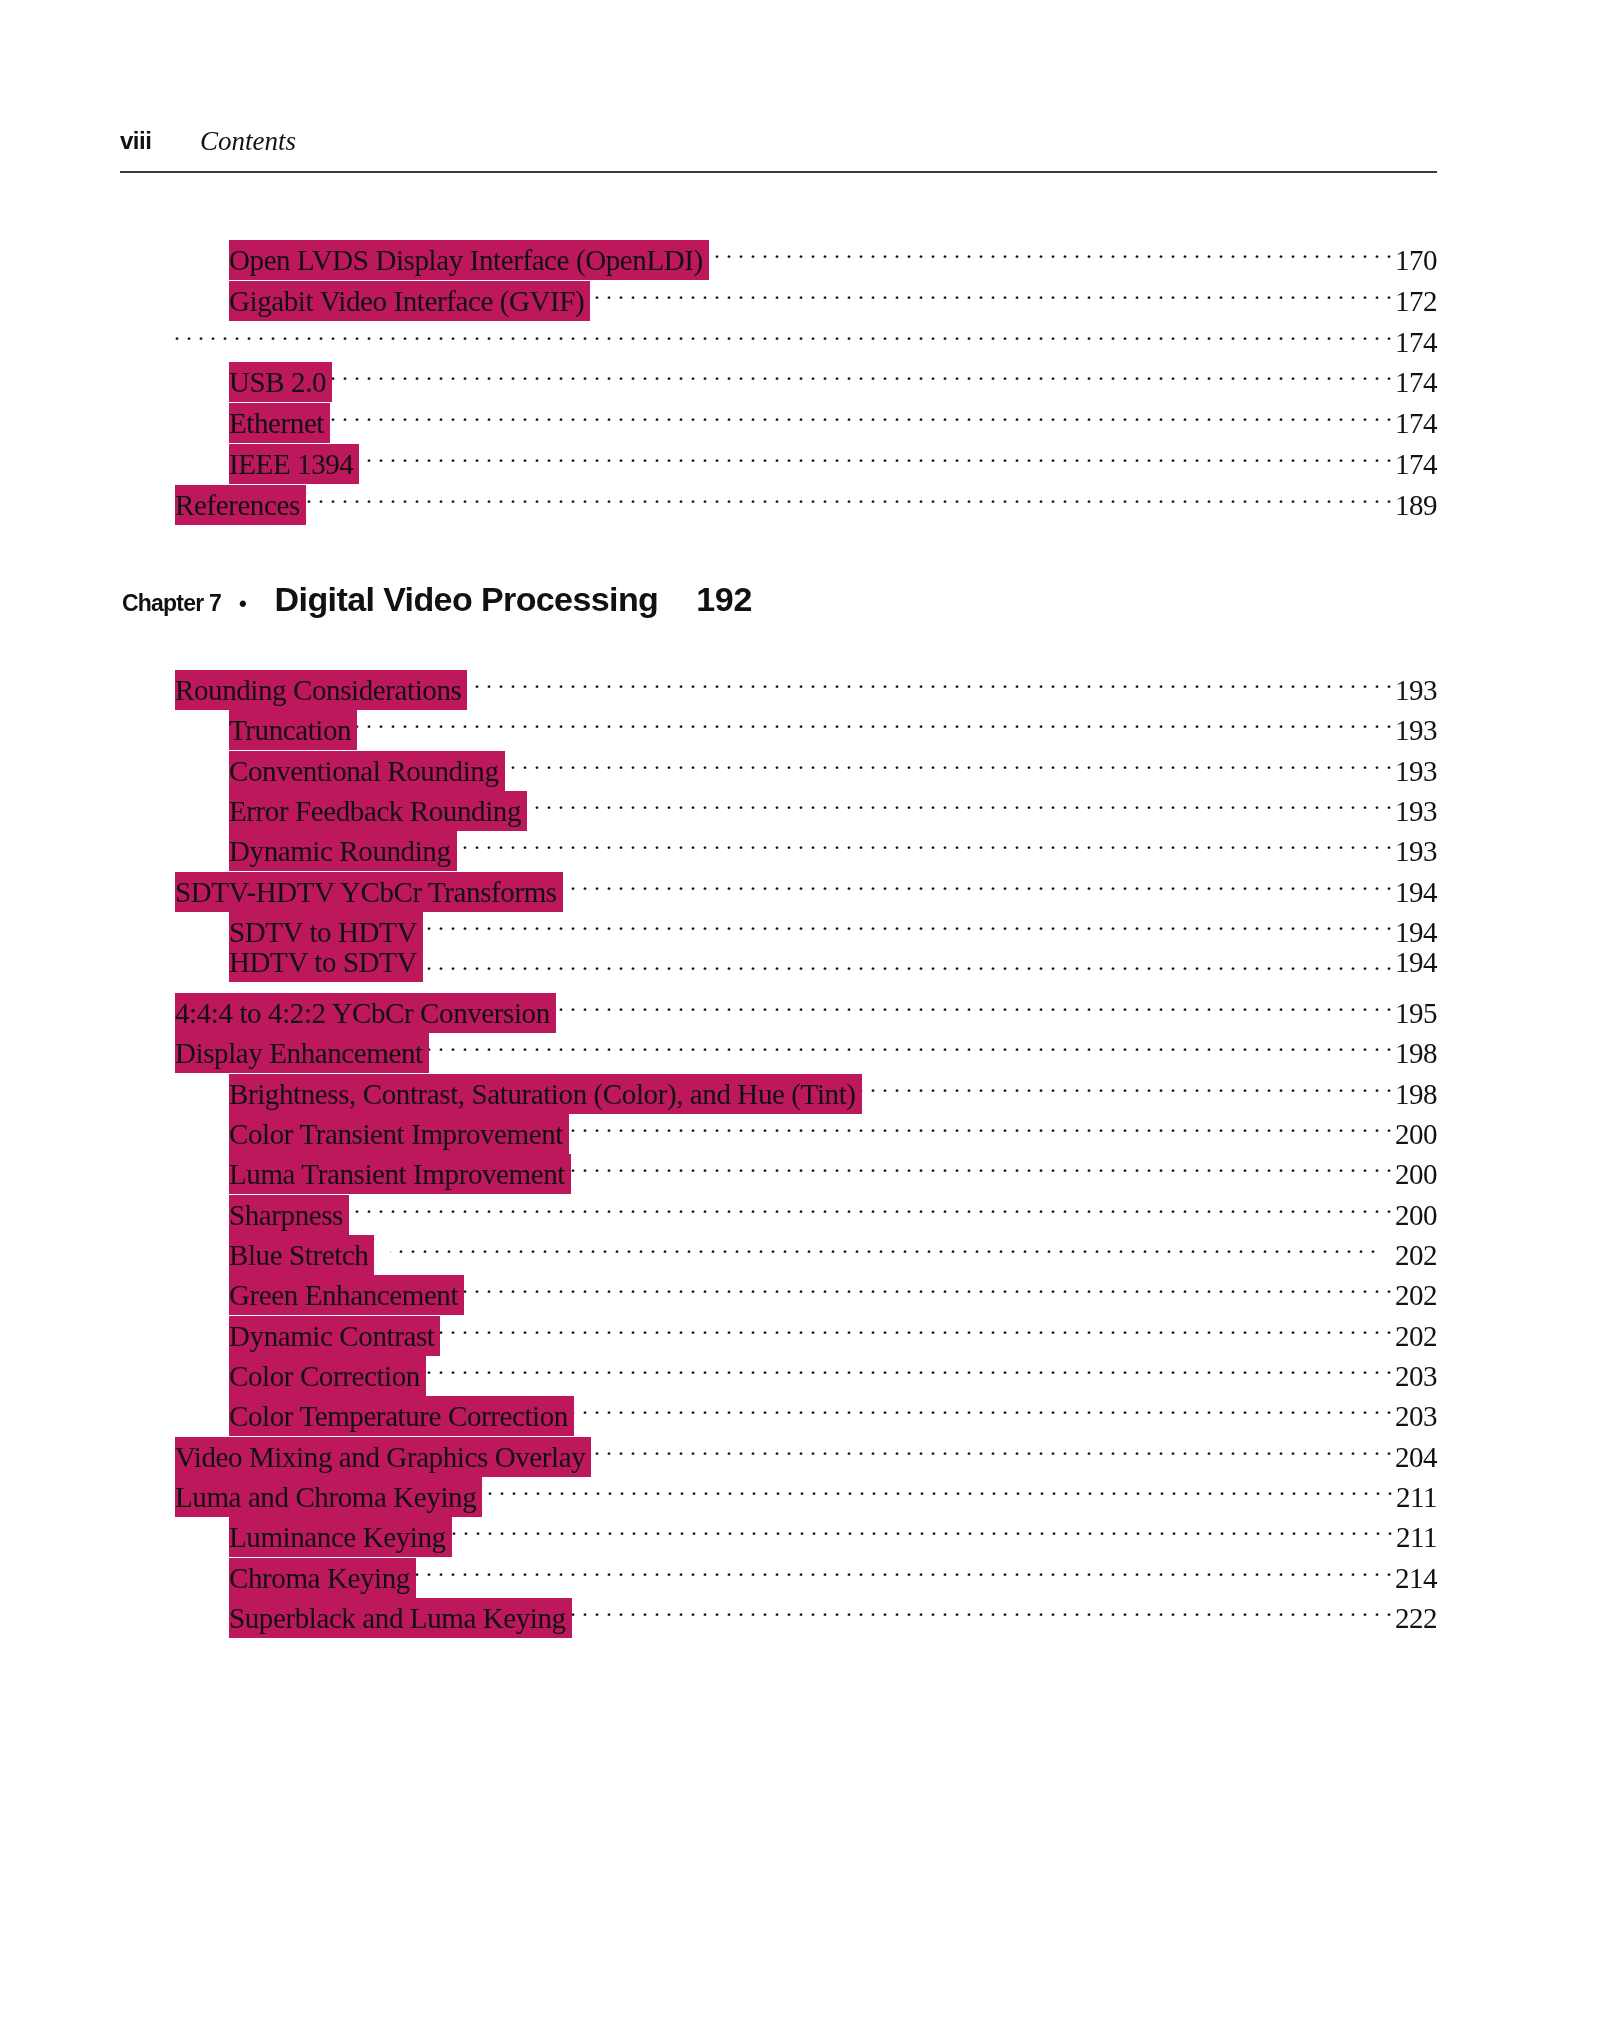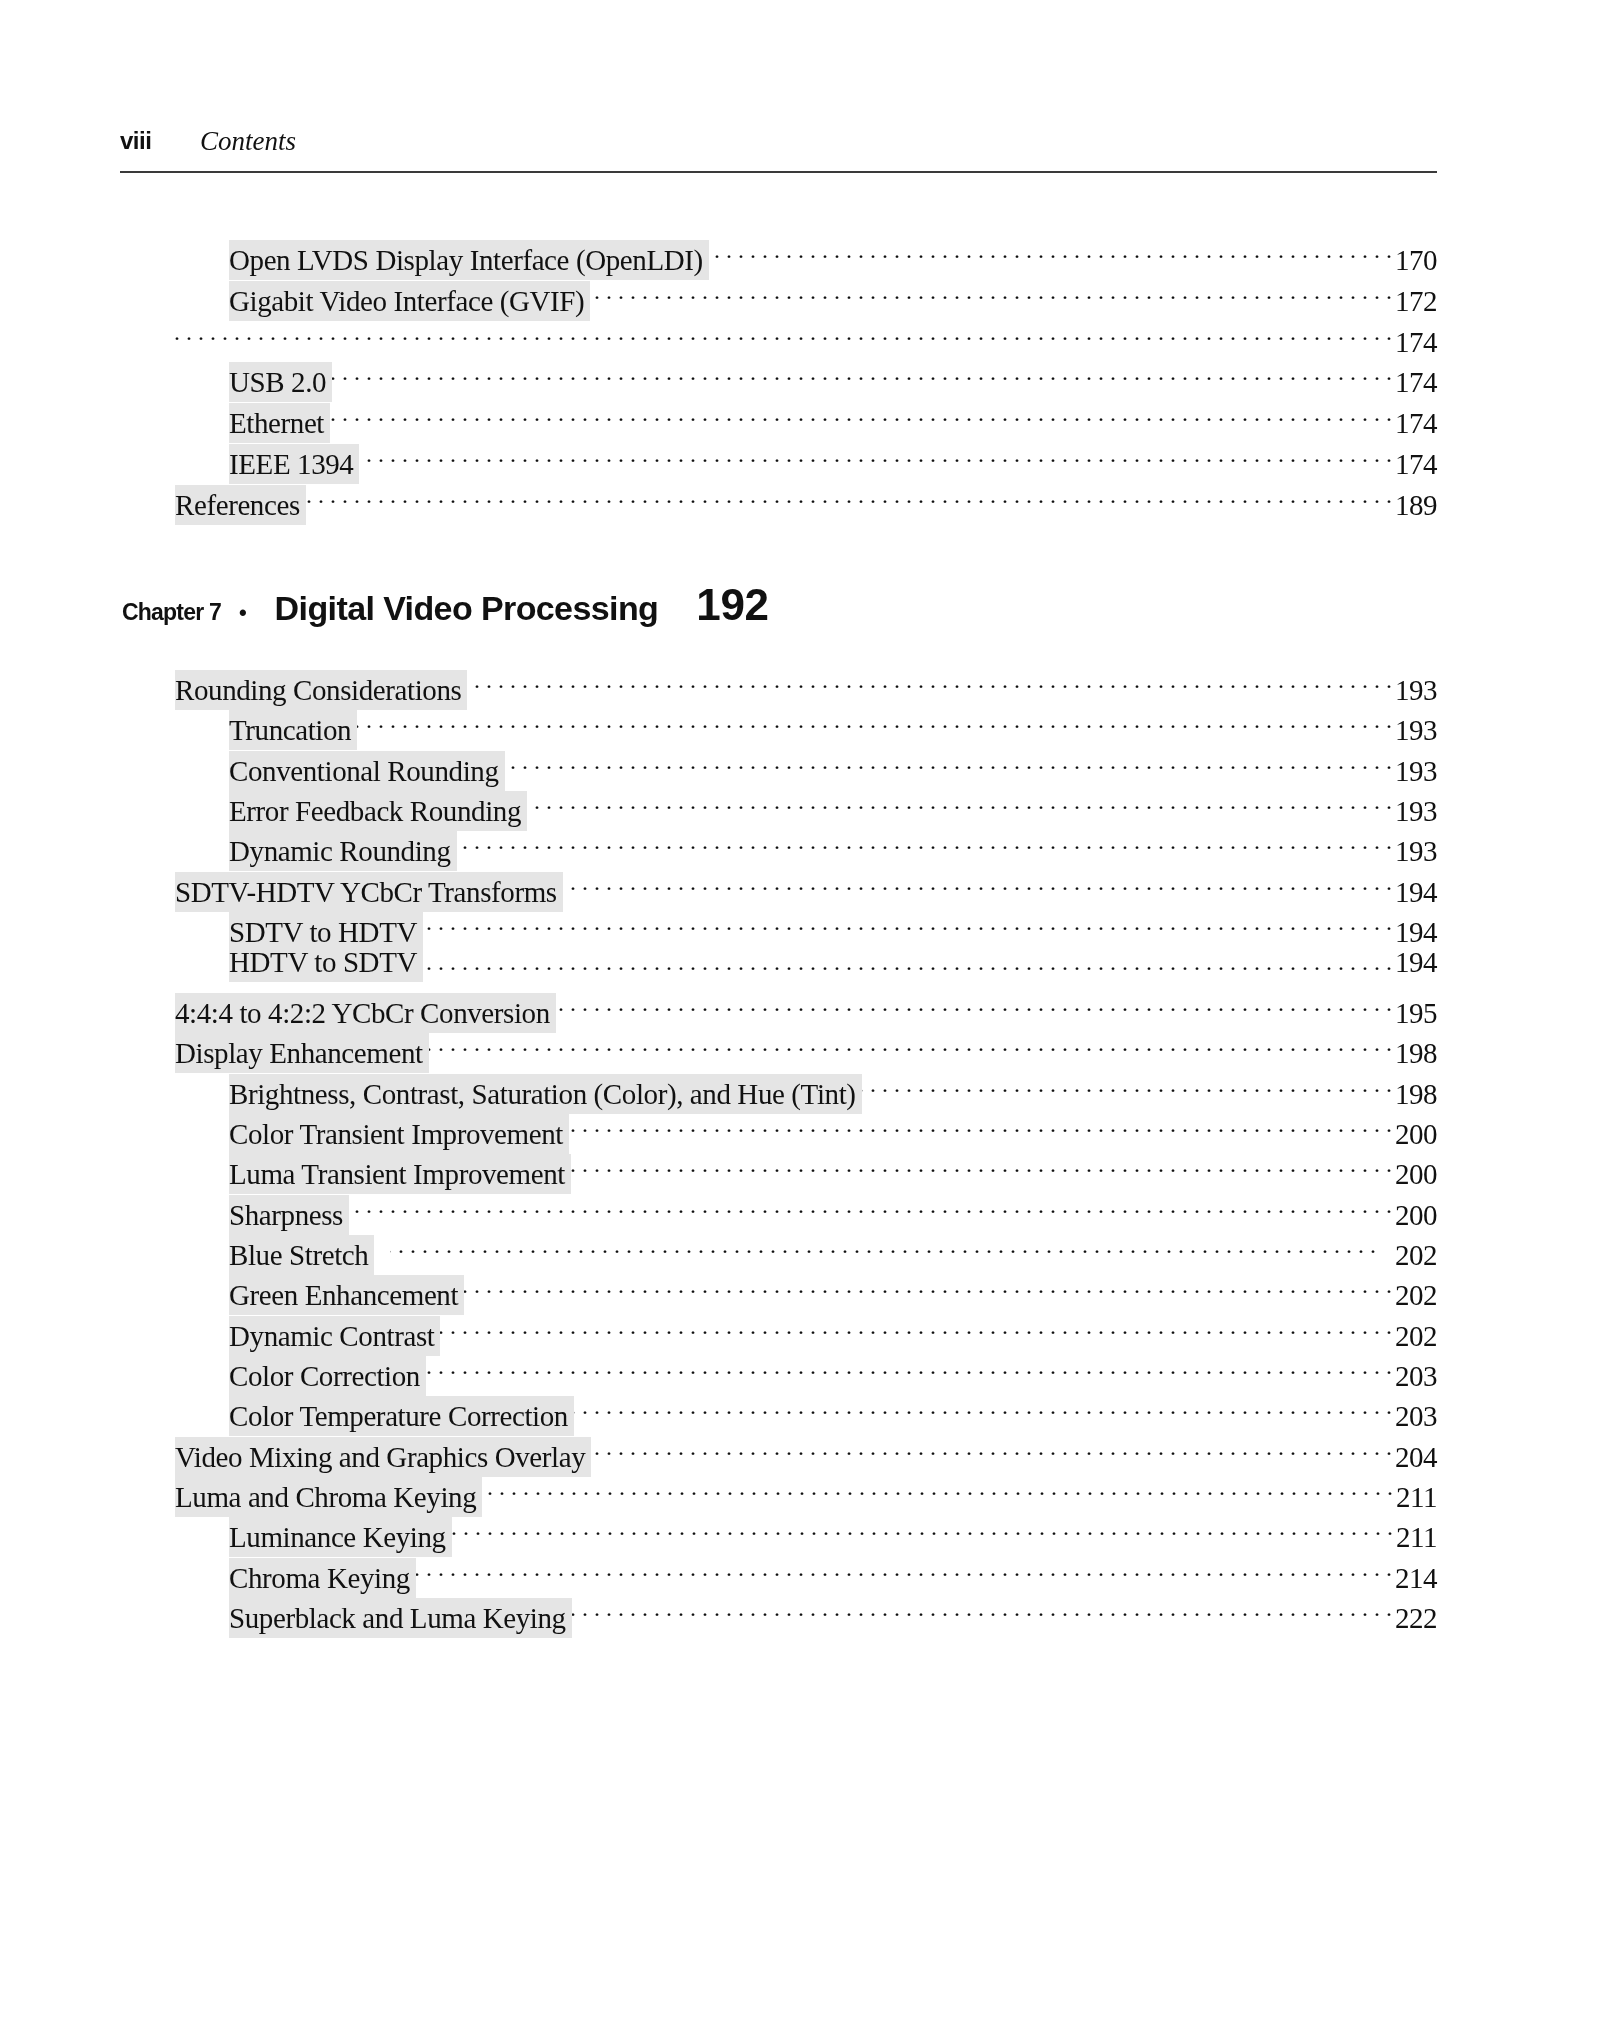--- a/index.html
+++ b/index.html
@@ -7,33 +7,33 @@
 
   .running-head { position: absolute; left: 120px; top: 124px; width: 1317px; height: 40px; }
   .folio { position: absolute; left: 0; top: 0; font-family: "Liberation Sans", sans-serif; font-weight: bold; font-size: 24px; line-height: 34px; letter-spacing: -0.5px; }
   .head-title { position: absolute; left: 80px; top: 0; font-family: "Liberation Serif", serif; font-style: italic; font-size: 27px; line-height: 34px; }
   .head-rule { position: absolute; left: 120px; top: 171px; width: 1317px; height: 2px; background: #3a3a3a; }
 
   .toc { position: absolute; left: 0; width: 1612px; }
   .toc-row { position: absolute; height: 40px; display: flex; align-items: baseline; font-family: "Liberation Serif", serif; font-size: 29px; line-height: 40px; right: 175px; }
   .toc-row.l1 { left: 175px; }
   .toc-row.l2 { left: 229px; }
-  .toc-title { white-space: nowrap; letter-spacing: -0.4px; padding-right: 6px; background: #e5e5e5; }
+  .toc-title { white-space: nowrap; letter-spacing: -0.4px; padding-right: 6px; background: #be185d; }
   .toc-leader { flex: 1; overflow: hidden; white-space: nowrap; position: relative; height: 40px; }
   .toc-leader::before {
     content: ". . . . . . . . . . . . . . . . . . . . . . . . . . . . . . . . . . . . . . . . . . . . . . . . . . . . . . . . . . . . . . . . . . . . . . . . . . . . . . . . . . . . . . . . . . . . . . . . . . . . . . . . . . . . . . . . . . . . . . . . . . . . . . . . .";
     position: absolute; right: 0; top: 0; white-space: nowrap; letter-spacing: 0px; font-size: 24px; word-spacing: 0px;
   }
   .toc-page { white-space: nowrap; padding-left: 3px; letter-spacing: -0.5px; }
 
   .chapter-head { position: absolute; left: 122px; top: 580px; height: 40px; display: flex; align-items: baseline; font-family: "Liberation Sans", sans-serif; font-weight: bold; white-space: nowrap; }
   .ch-label { font-size: 23px; letter-spacing: -0.8px; }
   .ch-bullet { font-size: 22px; margin-left: 18px; margin-right: 28px; }
   .ch-title { font-size: 34px; letter-spacing: -0.6px; }
-  .ch-page { font-size: 44px; margin-left: 38px; letter-spacing: -0.3px; }
+  .ch-page { font-size: 34px; margin-left: 38px; letter-spacing: -0.3px; }
 </style>
 </head>
 <body>
 
 <div class="running-head">
   <span class="folio">viii</span>
   <span class="head-title">Contents</span>
 </div>
 <div class="head-rule"></div>
 

